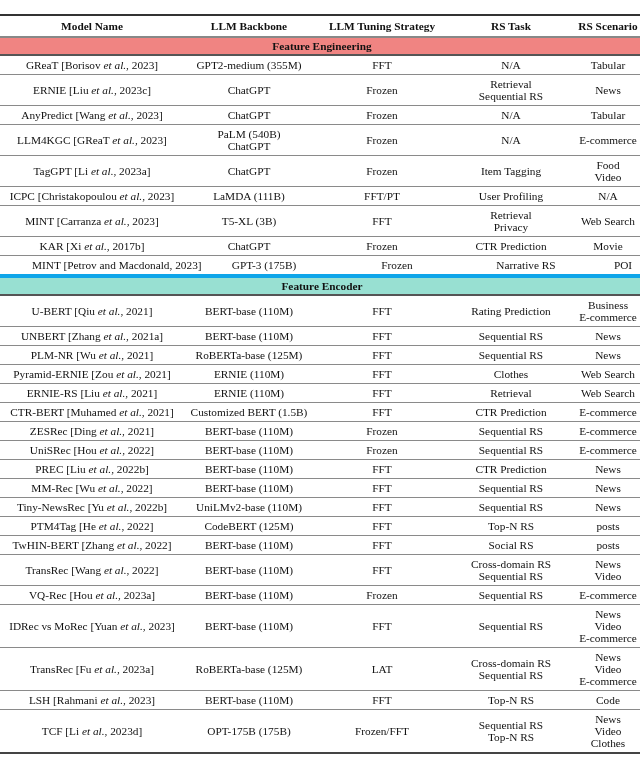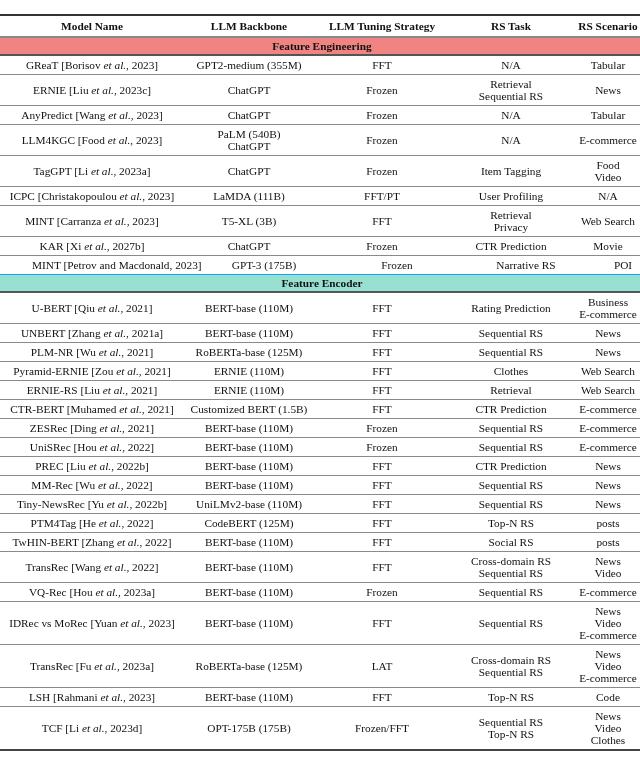--- a/index.html
+++ b/index.html
@@ -6,21 +6,21 @@
   body { width: 640px; height: 771px; overflow: hidden; font-family: "Liberation Serif", "DejaVu Serif", serif; color: #111; }
   table { border-collapse: collapse; width: 644px; margin-top: 14px; table-layout: fixed; }
   col.c1 { width: 184px; } col.c2 { width: 130px; } col.c3 { width: 136px; } col.c4 { width: 122px; } col.c5 { width: 72px; }
   th, td { text-align: center; vertical-align: middle; padding: 0 2px; font-size: 11.3px; line-height: 12.2px; border-bottom: 1px solid #8a8a8a; white-space: nowrap; }
   thead th { font-weight: bold; height: 20px; border-top: 2px solid #333; border-bottom: 2px solid #888; margin-left: 40px; }
   tr.section td { font-weight: bold; height: 16px; border-bottom: 2px solid #555; }
   tr.r1 td { height: 18px; }
   tr.r2 td { height: 30px; }
   tr.r3 td { height: 42px; }
   tr.last td { border-bottom: 2px solid #444; }
-  tr.sepbottom td { border-bottom: 1px solid #0ea5e9; padding-left: 32px; }
+  tr.sepbottom td { border-bottom: 4px solid #0ea5e9; padding-left: 32px; }
   i { }
 </style>
 </head>
 <body>
 
 <table>
   <colgroup>
       <col class="c1">
       <col class="c2">
       <col class="c3">
@@ -55,21 +55,21 @@
         <td><span>News</span></td>
       </tr>
       <tr class="r1">
         <td><span>AnyPredict [Wang</span> <i>et al.</i><span>, 2023]</span></td>
         <td><span>ChatGPT</span></td>
         <td><span>Frozen</span></td>
         <td><span>N/A</span></td>
         <td><span>Tabular</span></td>
       </tr>
       <tr class="r2">
-        <td><span>LLM4KGC [Food</span> <i>et al.</i><span>, 2023]</span></td>
+        <td><span>LLM4KGC [GReaT</span> <i>et al.</i><span>, 2023]</span></td>
         <td><span>PaLM (540B)</span><br><span>ChatGPT</span></td>
         <td><span>Frozen</span></td>
         <td><span>N/A</span></td>
         <td><span>E-commerce</span></td>
       </tr>
       <tr class="r2">
         <td><span>TagGPT [Li</span> <i>et al.</i><span>, 2023a]</span></td>
         <td><span>ChatGPT</span></td>
         <td><span>Frozen</span></td>
         <td><span>Item Tagging</span></td>
@@ -83,21 +83,21 @@
         <td><span>N/A</span></td>
       </tr>
       <tr class="r2">
         <td><span>MINT [Carranza</span> <i>et al.</i><span>, 2023]</span></td>
         <td><span>T5-XL (3B)</span></td>
         <td><span>FFT</span></td>
         <td><span>Retrieval</span><br><span>Privacy</span></td>
         <td><span>Web Search</span></td>
       </tr>
       <tr class="r1">
-        <td><span>KAR [Xi</span> <i>et al.</i><span>, 2027b]</span></td>
+        <td><span>KAR [Xi</span> <i>et al.</i><span>, 2017b]</span></td>
         <td><span>ChatGPT</span></td>
         <td><span>Frozen</span></td>
         <td><span>CTR Prediction</span></td>
         <td><span>Movie</span></td>
       </tr>
       <tr class="r1 sepbottom">
         <td><span>MINT [Petrov and Macdonald</span><span>, 2023]</span></td>
         <td><span>GPT-3 (175B)</span></td>
         <td><span>Frozen</span></td>
         <td><span>Narrative RS</span></td>

